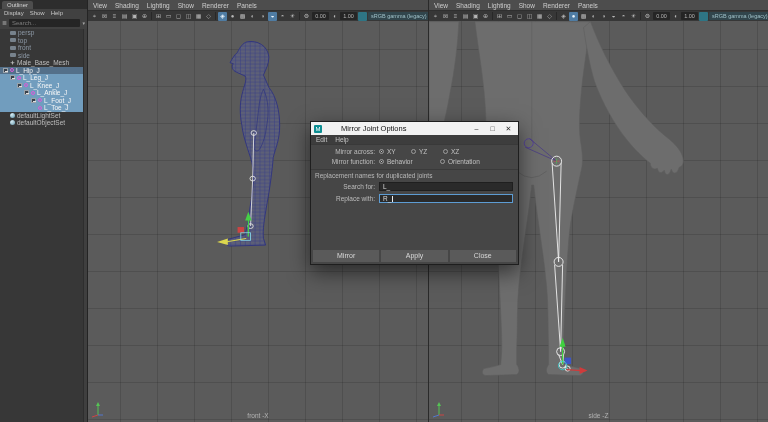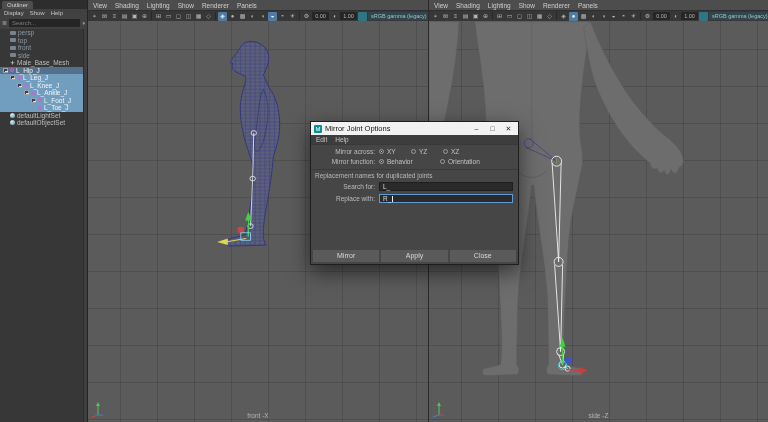--- a/index.html
+++ b/index.html
@@ -53,21 +53,21 @@
     background-size:37px 37px;background-position:-5px -9px;}
   .vp-label{position:absolute;left:0;right:0;bottom:3px;text-align:center;font-size:6.5px;color:#b2b2b2;}
   .fig-svg{position:absolute;inset:0;width:100%;height:100%;}
   .gizmo{position:absolute;left:3px;bottom:4px;}
 
   
   .dlg{position:absolute;left:310px;top:121px;width:209px;height:144px;background:#464646;
        border:1px solid #1e1e1e;box-shadow:0 7px 20px rgba(0,0,0,.55);}
   .dlg-title{height:13px;background:#f2f2f2;display:flex;align-items:center;gap:3px;padding:0 3px;}
   .dlg-appicon{width:8px;height:8px;background:#0e8f93;color:#fff;font-size:6px;line-height:8px;text-align:center;border-radius:1px;flex:none;}
-  .dlg-titletext{flex:1;font-size:7.5px;color:#141414;}
+  .dlg-titletext{flex:1;font-size:7.5px;color:#141414;margin-left:16px;}
   .dlg-ctl{width:13px;text-align:center;font-size:7px;color:#333;line-height:13px;}
   .dlg-menus{height:10px;background:#3d3d3d;display:flex;gap:8px;align-items:center;padding-left:5px;border-bottom:1px solid #393939;}
   .dlg-menu{font-size:6.5px;color:#c8c8c8;}
   .frow{display:flex;align-items:center;margin-top:3px;font-size:6.5px;color:#c2c2c2;}
   .flabel{width:68px;text-align:right;padding-right:4px;color:#bdbdbd;flex:none;}
   .opt{display:flex;align-items:center;width:32px;flex:none;}
   .opt.wide{width:61px;}
   .radio{width:5px;height:5px;border:1px solid #9c9c9c;border-radius:50%;margin-right:3px;position:relative;flex:none;}
   .radio.on::after{content:"";position:absolute;inset:1px;background:#e8e8e8;border-radius:50%;}
   .sect{border-top:1px solid #3a3a3a;margin-top:4px;padding:2px 0 0 4px;font-size:6.5px;color:#b8b8b8;}

